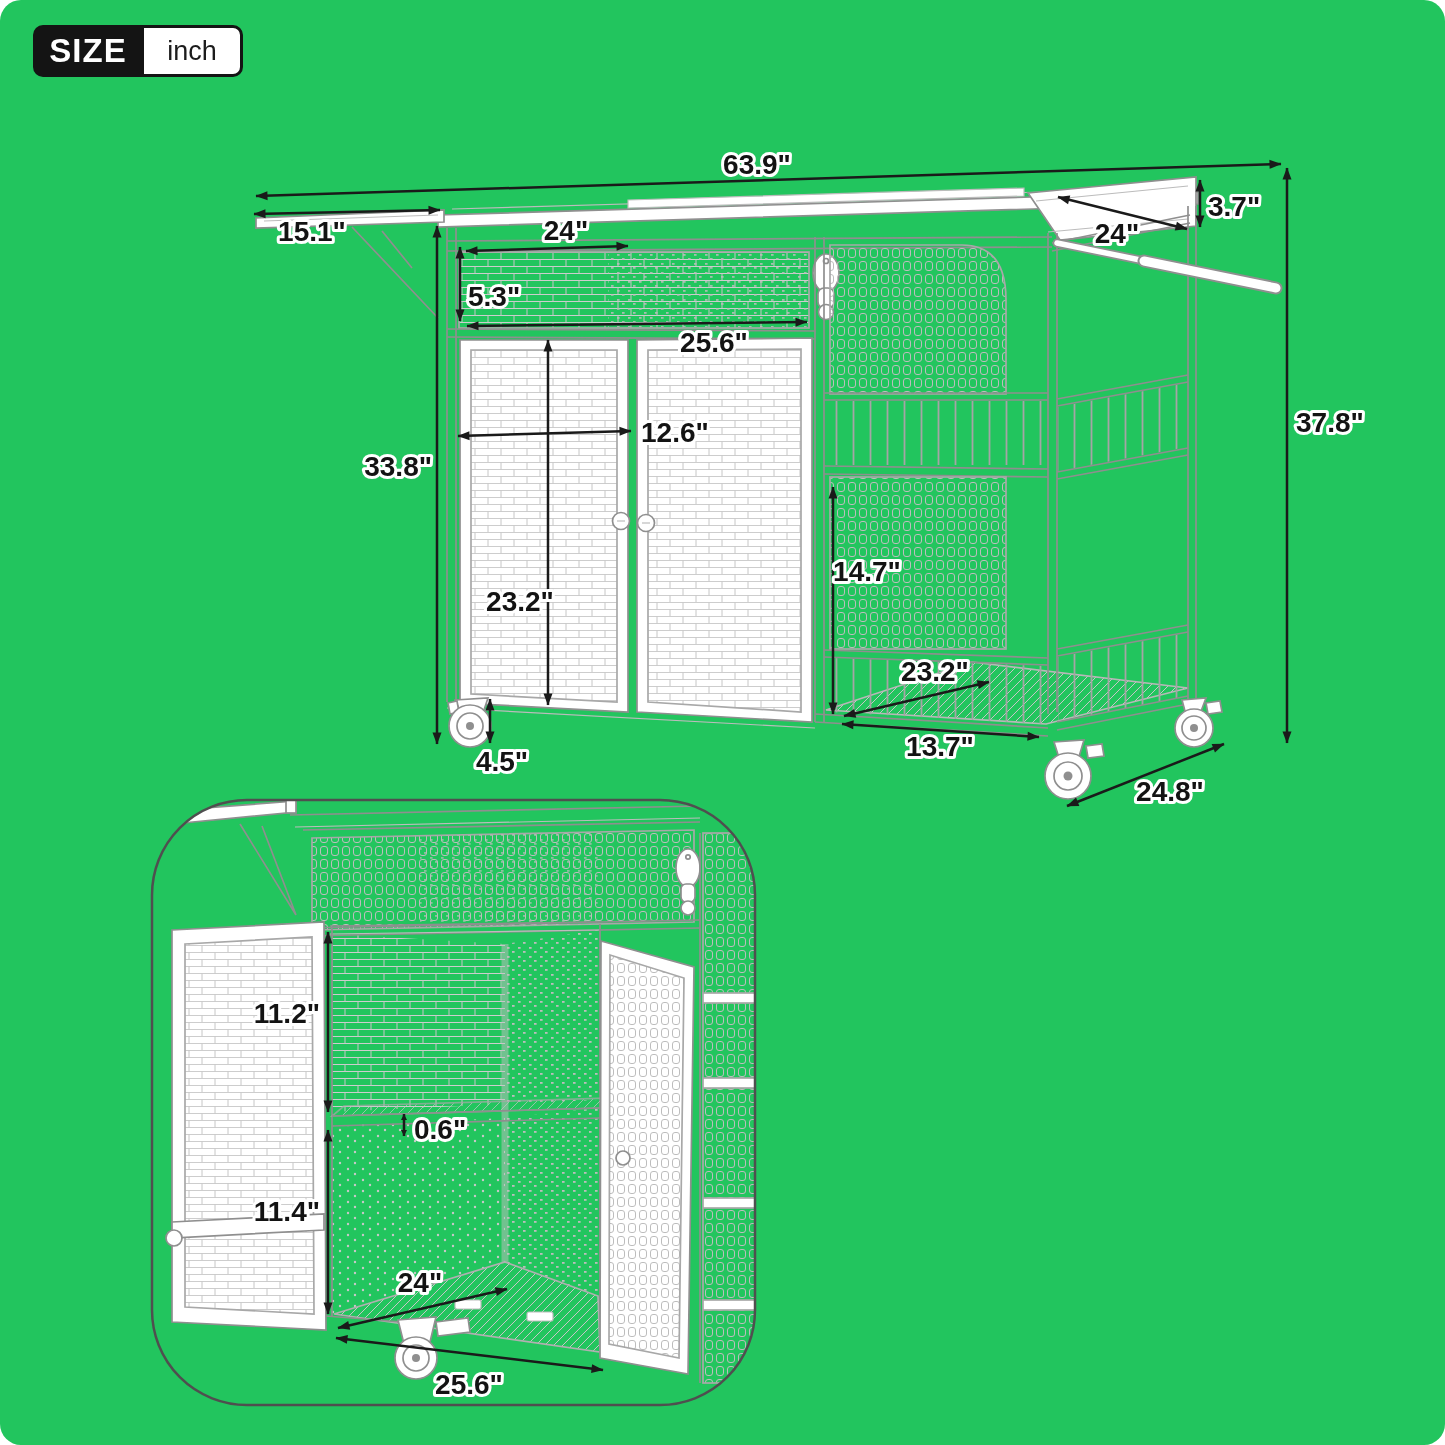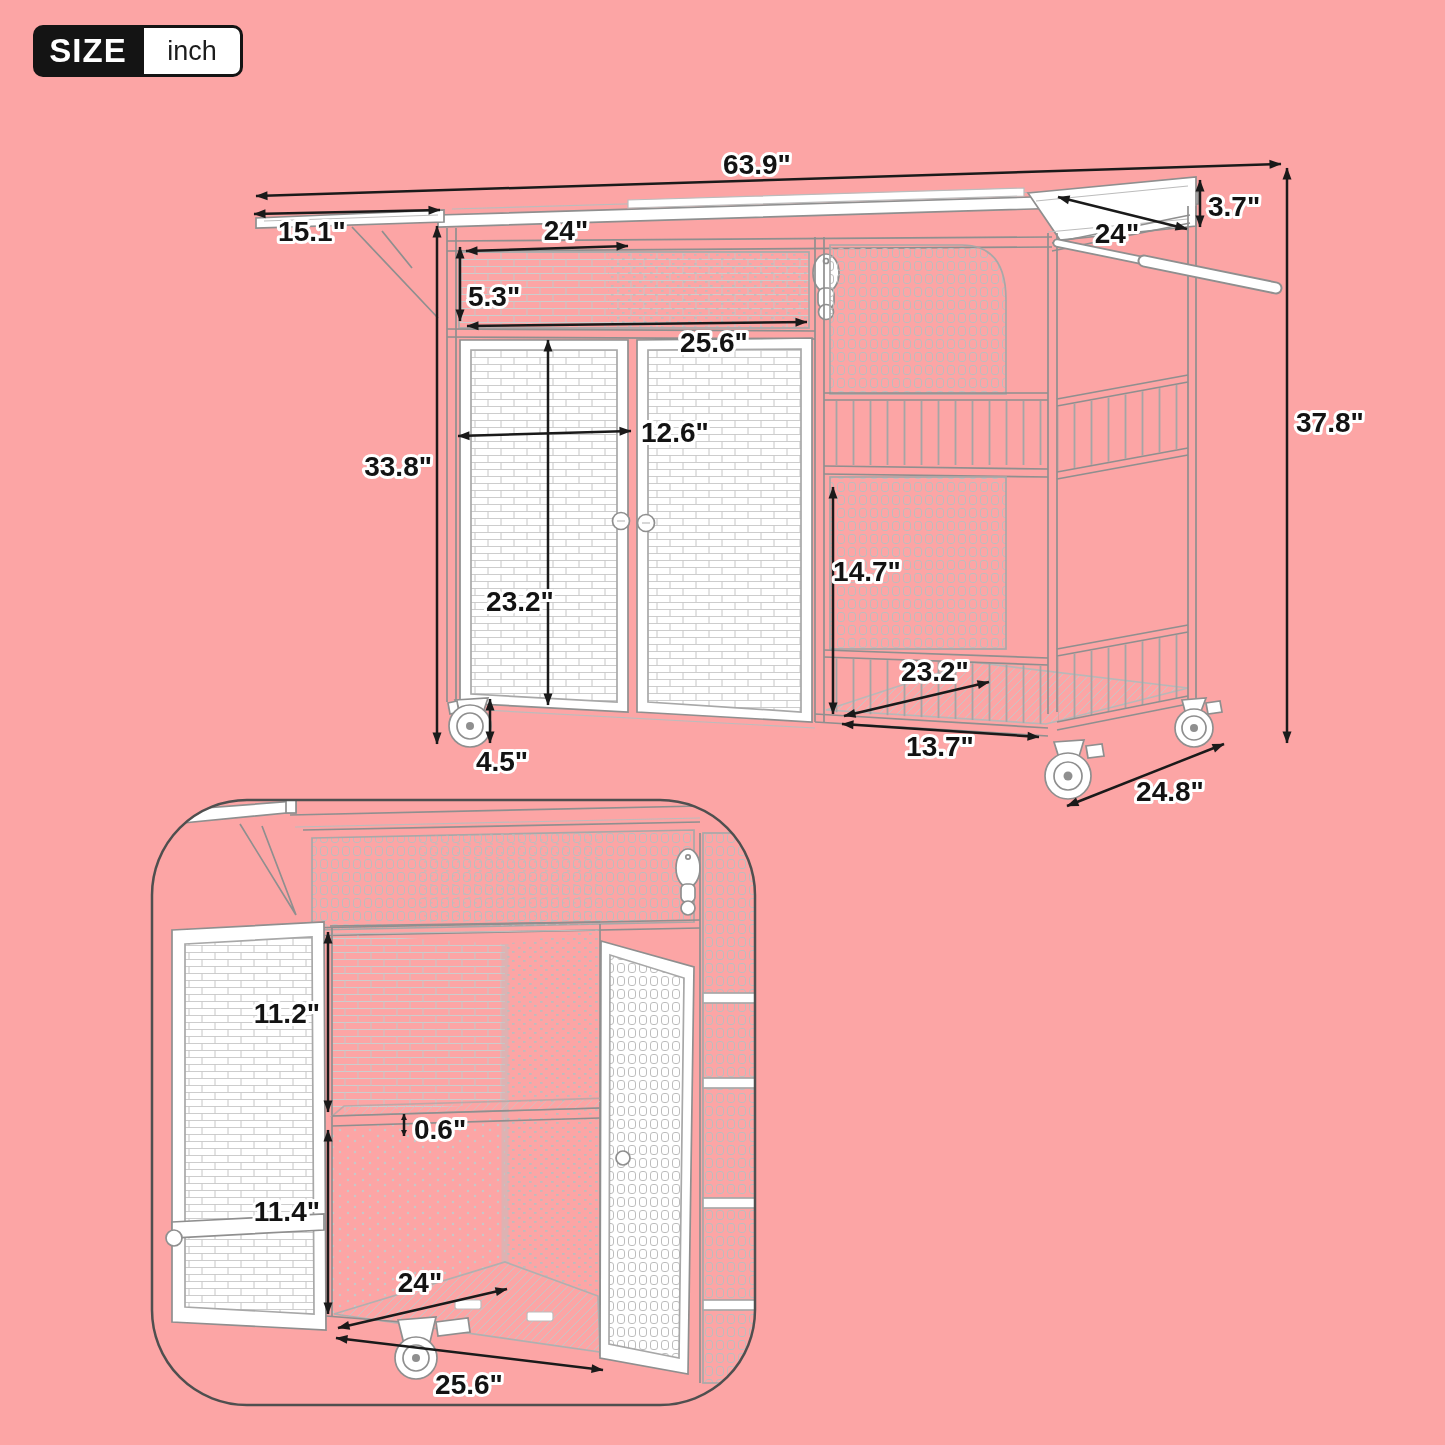--- a/index.html
+++ b/index.html
@@ -1,18 +1,18 @@
 <!DOCTYPE html>
 <html><head>
 <meta charset="utf-8">
 <style>
   html,body { margin:0; padding:0; background:#ffffff; }
   .canvas {
-    position:relative; width:1445px; height:1445px; background:#fca5a5;
-    font-family:"Liberation Sans", sans-serif; overflow:hidden;
+    position:relative; width:1445px; height:1445px; background:#22c55e;
+    font-family:"Liberation Sans", sans-serif; overflow:hidden;border-radius:21px;
   }
   .canvas > svg { position:absolute; left:0; top:0; }
   
   .badge { position:absolute; left:33px; top:25px; display:flex; height:52px; z-index:5; }
   .badge-size {
     background:#141414; color:#fff; width:110px; border-radius:10px 0 0 10px;
     display:flex; align-items:center; justify-content:center;
     font-size:33px; font-weight:700; letter-spacing:1px;
   }
   .badge-unit {

